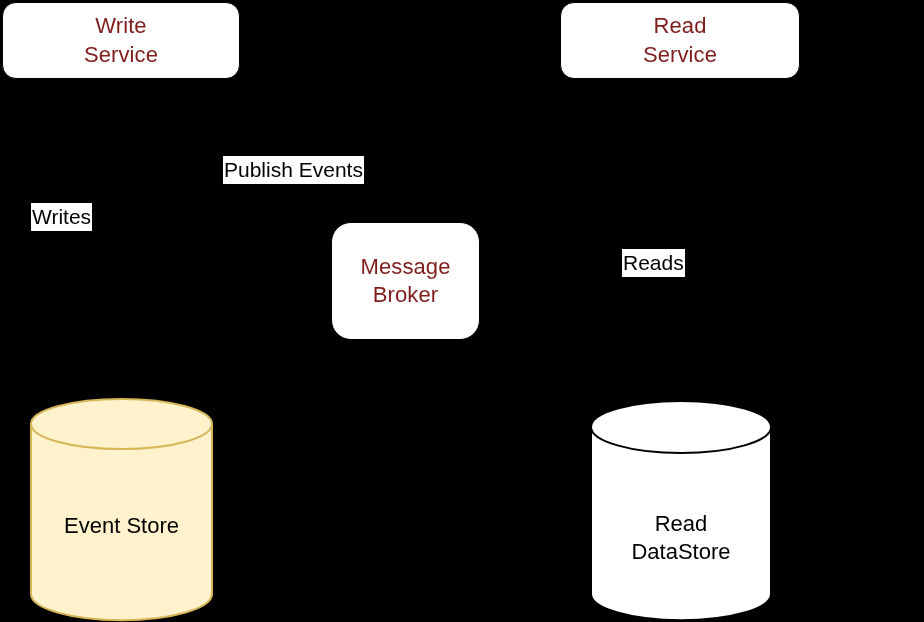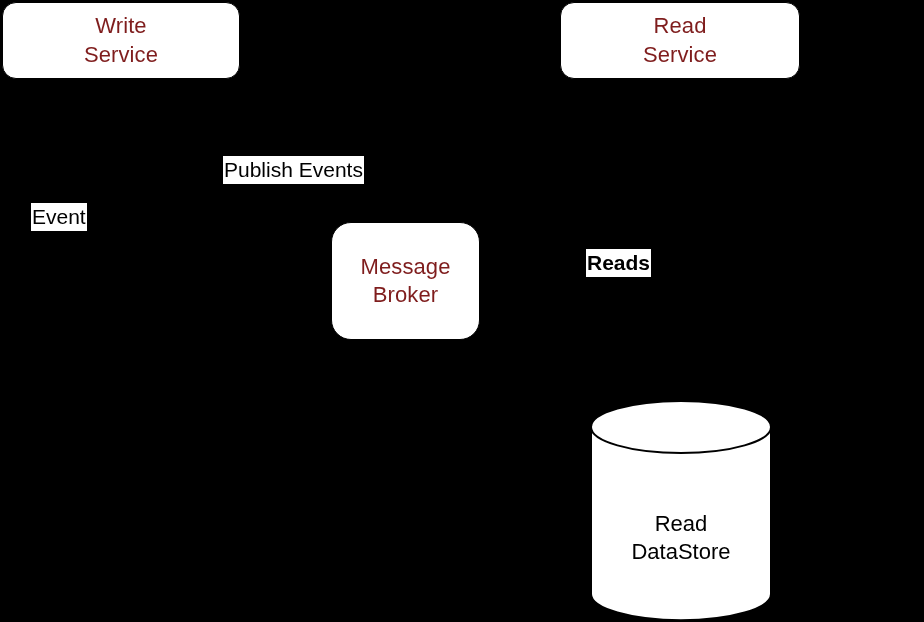--- a/index.html
+++ b/index.html
@@ -74,21 +74,21 @@
     line-height: 28px;
     height: 28px;
     padding: 0 1px;
     white-space: nowrap;
     box-sizing: border-box;
   }
 
   #label-publish-events { left: 208px; top: 156px; margin-left: 15px; }
   #label-listen-events  { left: 455px; top: 133px; }
   #label-writes         { left: 31px;  top: 203px; }
-  #label-reads          { left: 586px; top: 249px; font-weight: bold; }
+  #label-reads          { left: 622px; top: 249px; }
   #label-sync-by-events { left: 768px; top: 209px; }
 
   
   #connectors {
     position: absolute;
     left: 0;
     top: 0;
     width: 924px;
     height: 622px;
     pointer-events: none;
@@ -128,31 +128,38 @@
   <div class="node-box" id="read-service">
     <span class="node-label">Read
 Service</span>
   </div>
 
   <div class="node-box" id="message-broker">
     <span class="node-label">Message
 Broker</span>
   </div>
 
+  <div class="cylinder" id="event-store">
+    <svg width="183" height="222" viewBox="0 0 183 222" xmlns="http://www.w3.org/2000/svg">
+      <path d="M 1 26 L 1 196 A 90 26 0 0 0 182 196 L 182 26 Z" fill="#fff2cc" stroke="#d6b656" stroke-width="2"></path>
+      <ellipse cx="91.5" cy="26" rx="90.5" ry="25" fill="#fff2cc" stroke="#d6b656" stroke-width="2"></ellipse>
+    </svg>
+    <div class="cyl-label">Event Store</div>
+  </div>
 
   <div class="cylinder" id="read-datastore">
     <svg width="182" height="220" viewBox="0 0 182 220" xmlns="http://www.w3.org/2000/svg">
       <path d="M 1 27 L 1 194 A 89.5 26 0 0 0 181 194 L 181 27 Z" fill="#ffffff" stroke="#000000" stroke-width="2"></path>
       <ellipse cx="91" cy="27" rx="90" ry="26" fill="#ffffff" stroke="#000000" stroke-width="2"></ellipse>
     </svg>
     <div class="cyl-label">Read
 DataStore</div>
   </div>
 
   <div class="edge-label" id="label-publish-events">Publish Events</div>
 
 
-  <div class="edge-label" id="label-writes">Event</div>
+  <div class="edge-label" id="label-writes">Writes</div>
 
   <div class="edge-label" id="label-reads">Reads</div>
 
 
 </div>
 
 </body></html>

